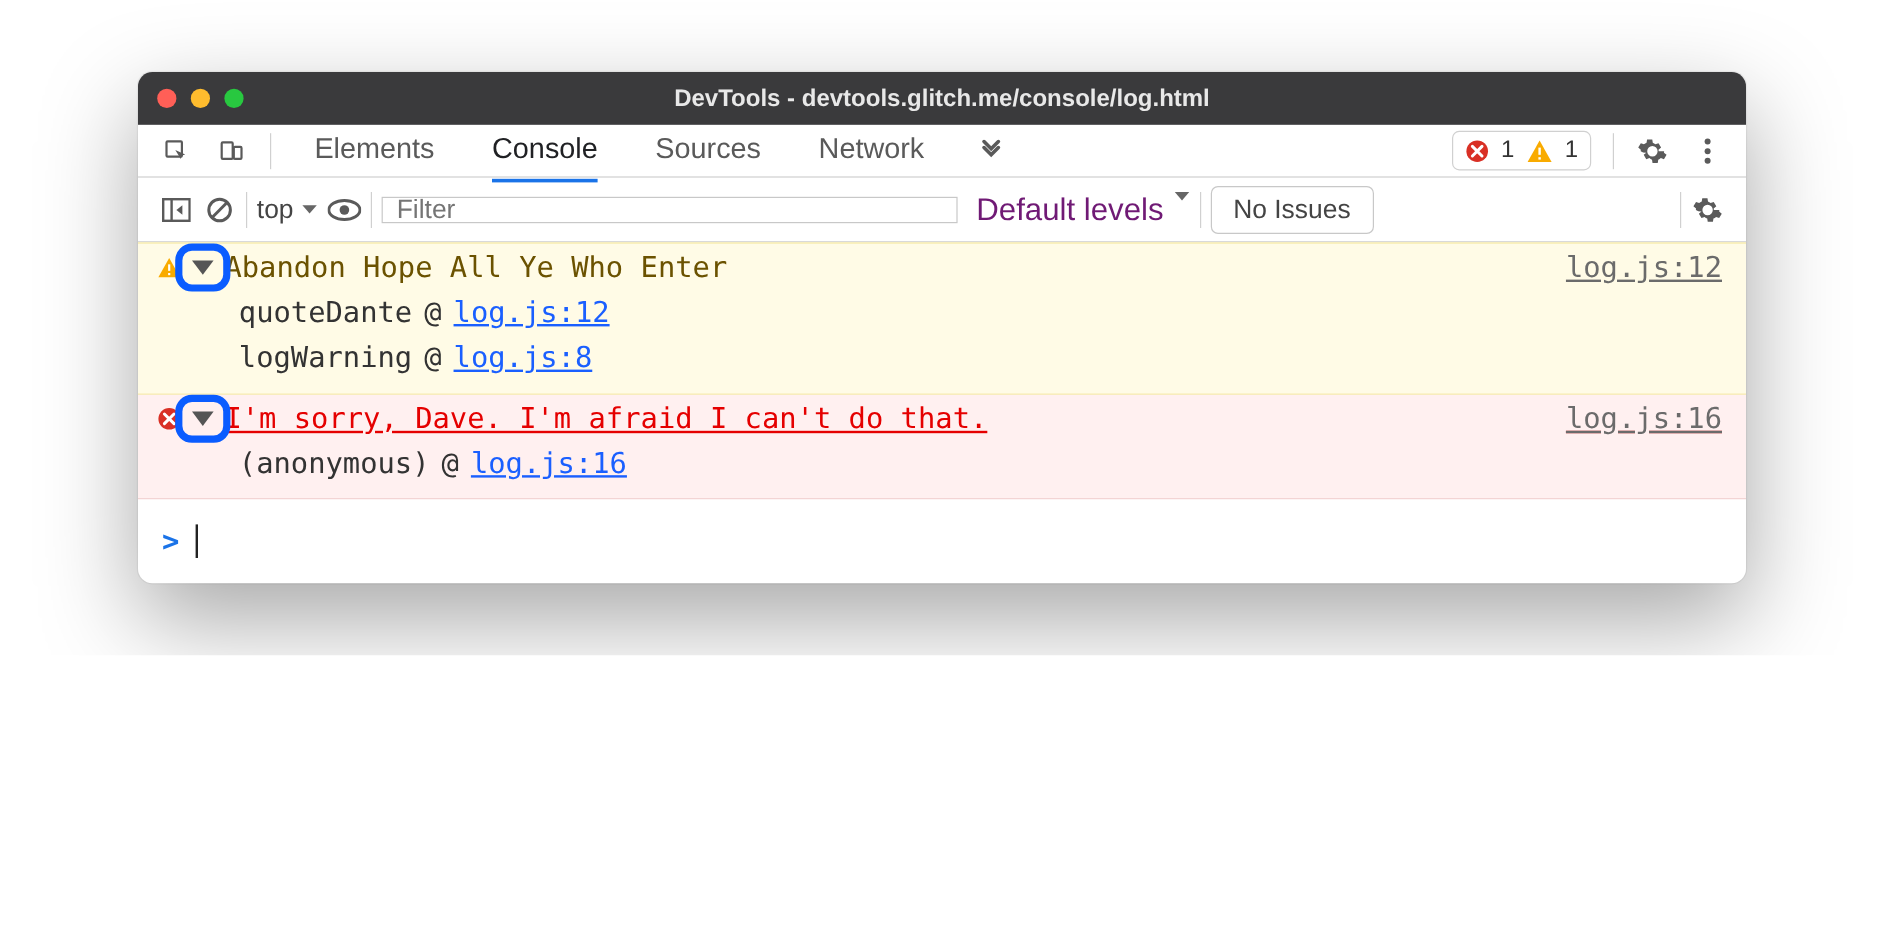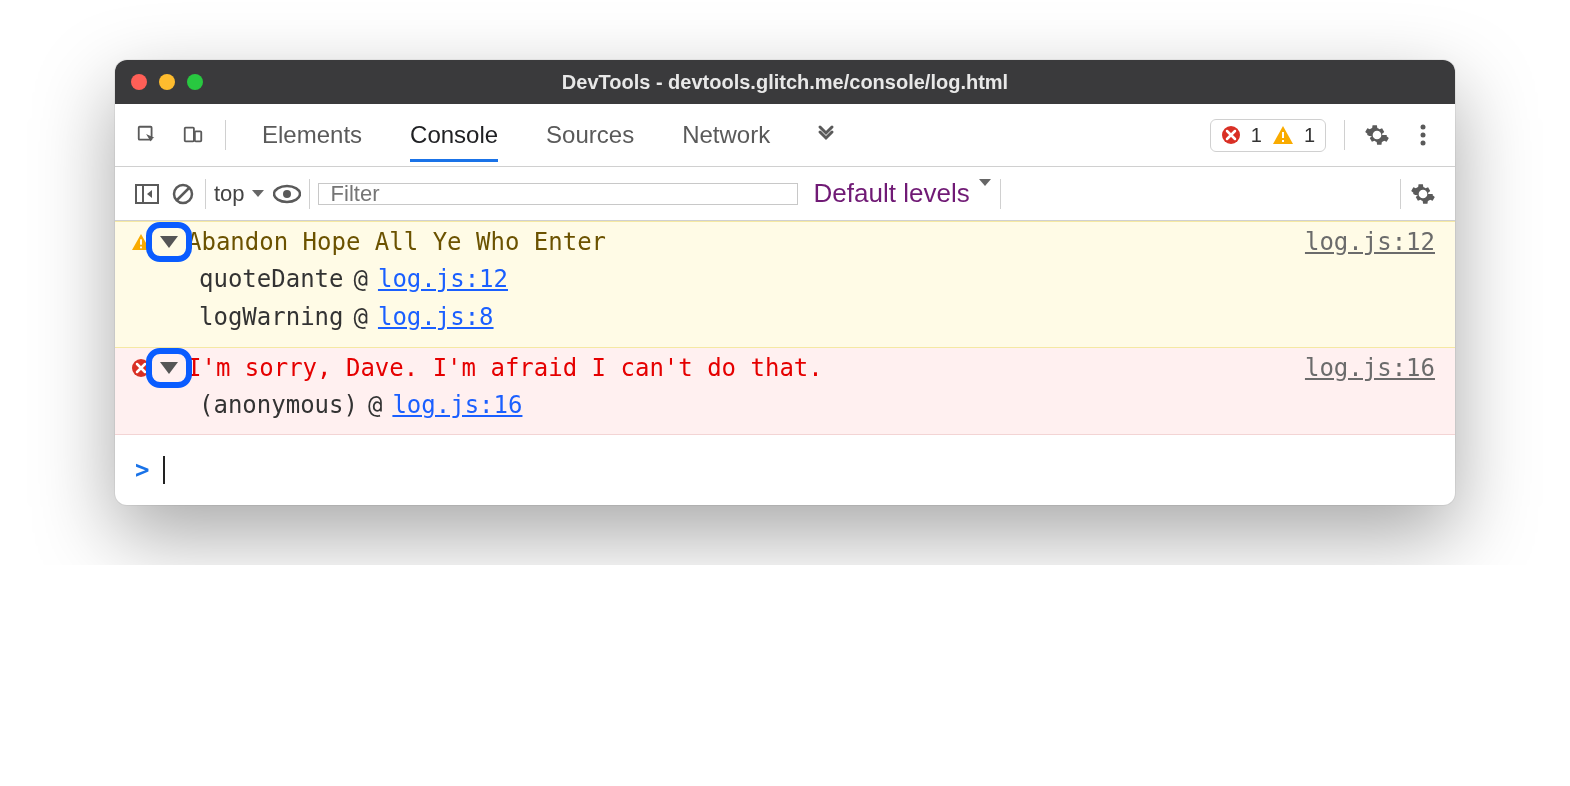--- a/index.html
+++ b/index.html
@@ -42,21 +42,21 @@
     font-weight: 600;
     font-size: 20px;
     margin: 0 auto;
     text-align: right;
   }
   
   .tabrow {
     display: flex;
     align-items: center;
     border-bottom: 1px solid #d0d0d0;
-    height: 63px;
+    height: 44px;
     padding: 0 18px;
     gap: 18px;
   }
   .icon-btn {
     width: 28px; height: 28px;
     display: inline-flex;
     align-items: center;
     justify-content: center;
     color: #5a5a5a;
   }
@@ -155,21 +155,21 @@
     background: #fff0f0;
     border-bottom: 1px solid #f3d4d4;
   }
   .msg-header {
     display: flex;
     align-items: center;
     gap: 4px;
     font-size: 24px;
   }
   .msg-header.warn-text { color: #6b5200; }
-  .msg-header.err-text  { color: #e50000; }
+  .msg-header.err-text  { color: #e50000; text-decoration: underline; }
   .expand-caret {
     width: 0; height: 0;
     border-left: 9px solid transparent;
     border-right: 9px solid transparent;
     border-top: 12px solid #555;
   }
   .caret-wrap {
     position: relative;
     display: inline-flex;
     align-items: center;
@@ -326,20 +326,21 @@
     <input class="filter-input" placeholder="Filter" style="">
     <span class="levels-select">
       <span>Default levels</span>
       <span>
           <svg width="14" height="10" viewBox="0 0 14 10">
             <path d="M1 1l6 7 6-7" fill="#666"></path>
           </svg>
         </span>
     </span>
     <span class="sep"></span>
+    <button class="no-issues-btn">No Issues</button>
     <span class="sep" style="margin-left:auto"></span>
     <span class="icon-btn">
       <svg width="26" height="26" viewBox="0 0 24 24" fill="#5a5a5a">
           <path d="M12 8a4 4 0 100 8 4 4 0 000-8zm9 4a7 7 0 01-.1 1.2l2 1.6-2 3.4-2.4-.9a7 7 0 01-2 1.2l-.4 2.5h-4l-.4-2.5a7 7 0 01-2-1.2l-2.4.9-2-3.4 2-1.6A7 7 0 013 12a7 7 0 01.1-1.2l-2-1.6 2-3.4 2.4.9a7 7 0 012-1.2L7.9 3h4l.4 2.5a7 7 0 012 1.2l2.4-.9 2 3.4-2 1.6c.1.4.1.8.1 1.2z"></path>
         </svg>
     </span>
   </div>
 
   <div class="msg warn mono">
     <div class="msg-header warn-text">

